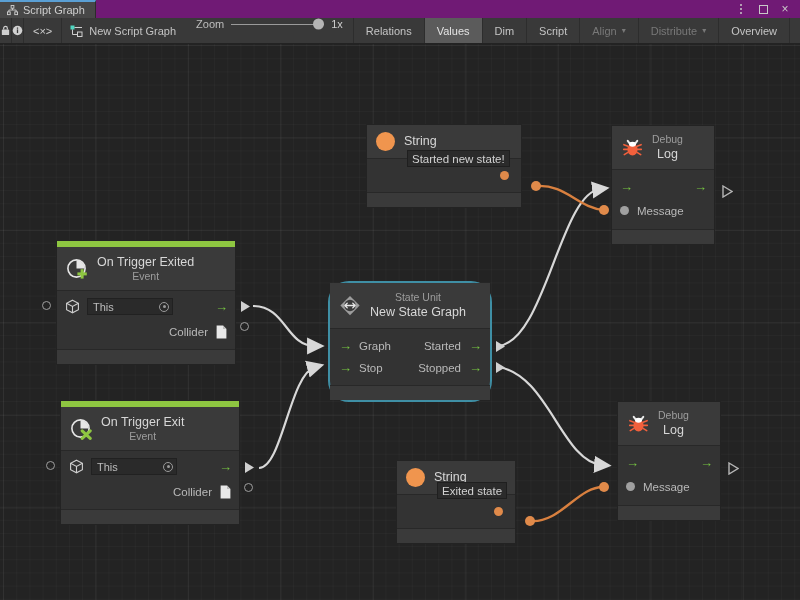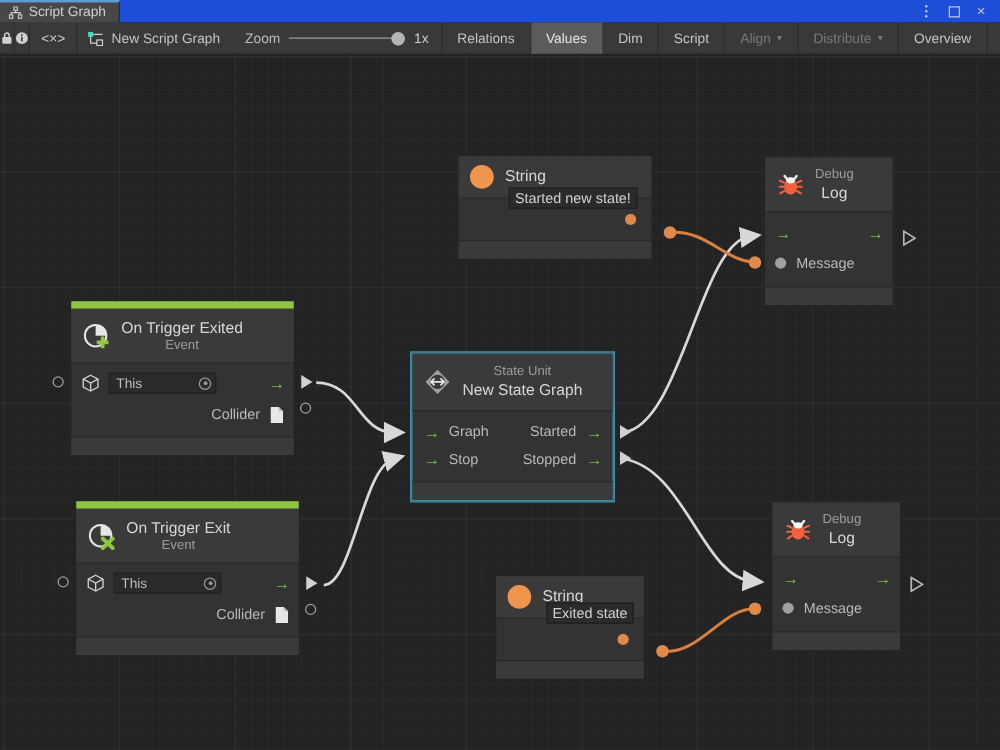--- a/index.html
+++ b/index.html
@@ -8,21 +8,21 @@
     background: #1e1e1e;
     font-family: "Liberation Sans", sans-serif;
     -webkit-font-smoothing: antialiased;
   }
 
   
   #app { position: relative; width: 800px; height: 600px; }
 
   .tabstrip {
     position: absolute; top: 0; left: 0; width: 800px; height: 18px;
-    background: #1d4ed8;
+    background: #701a75;
     display: flex; align-items: stretch;
   }
   .tab {
     position: relative;
     display: flex; align-items: center; gap: 5px;
     padding: 0 10px 0 7px;
     background: #474747;
     color: #cfcfcf; font-size: 11px;
     border-top: 2px solid #5a9fd4;
     border-right: 1px solid #2b2b2b;
@@ -60,21 +60,21 @@
   }
   .tb-cell.wide { padding: 0 12px; }
   .tb-cell.active { background: #5b5b5b; color: #e4e4e4; }
   .tb-cell.dim { color: #787878; }
   .tb-cell.noborder { border-right: none; }
   .tb-spacer { flex: 1; border-right: 1px solid #2d2d2d; }
 
   .graph-name { display:flex; align-items:center; gap:6px; padding: 0 10px 0 8px; }
   .gn-icon { width: 13px; height: 12px; }
 
-  .zoom-group { display: flex; align-items: center; gap: 7px; padding: 0 10px; }
+  .zoom-group { display: flex; align-items: flex-start; gap: 7px; padding: 0 10px; }
   .zoom-label { color: #bdbdbd; }
   .slider { position: relative; width: 93px; height: 12px; display: flex; align-items: center; }
   .slider .track { width: 100%; height: 1px; background: #9a9a9a; }
   .slider .knob {
     position: absolute; right: 0; top: 50%; transform: translateY(-50%);
     width: 11px; height: 11px; border-radius: 50%; background: #b4b4b4;
   }
   .zoom-val { color: #cdcdcd; }
 
   .lockicon, .infoicon, .codeicon { color: #cfcfcf; display:flex; align-items:center; }
@@ -391,21 +391,21 @@
     </div>
 
     <div class="ext ring" style="left:42px; top:257px;"></div>
     <div class="ext" style="left:240px; top:255px;">
       <svg width="11" height="13" viewBox="0 0 11 13">
           <path d="M1,1 L10,6.5 L1,12 Z" fill="#d0d0d0"></path>
         </svg>
     </div>
     <div class="ext ring" style="left:240px; top:278px;"></div>
 
-    <div class="node selected" style="left:329px; top:238px; width:162px;">
+    <div class="node selected" style="left:329px; top:238px; width:162px;border-radius:20px;">
       <div class="nd-head" style="padding:8px 8px 8px 9px;">
         <span class="icon-box">
           <svg viewBox="0 0 24 24" width="23" height="23">
             <path d="M12 1.5 L22.5 12 L12 22.5 L1.5 12 Z" fill="#9d9d9d"></path>
             <circle cx="12" cy="12" r="6.2" fill="#3a3a3a"></circle>
             <path d="M6.6 12 L17.4 12 M9 9.4 L6.4 12 L9 14.6 M15 9.4 L17.6 12 L15 14.6" stroke="#e8e8e8" stroke-width="1.5" fill="none" stroke-linecap="round" stroke-linejoin="round"></path>
           </svg>
         </span>
         <span class="nd-titles">
           <span class="nd-sub">State Unit</span>

